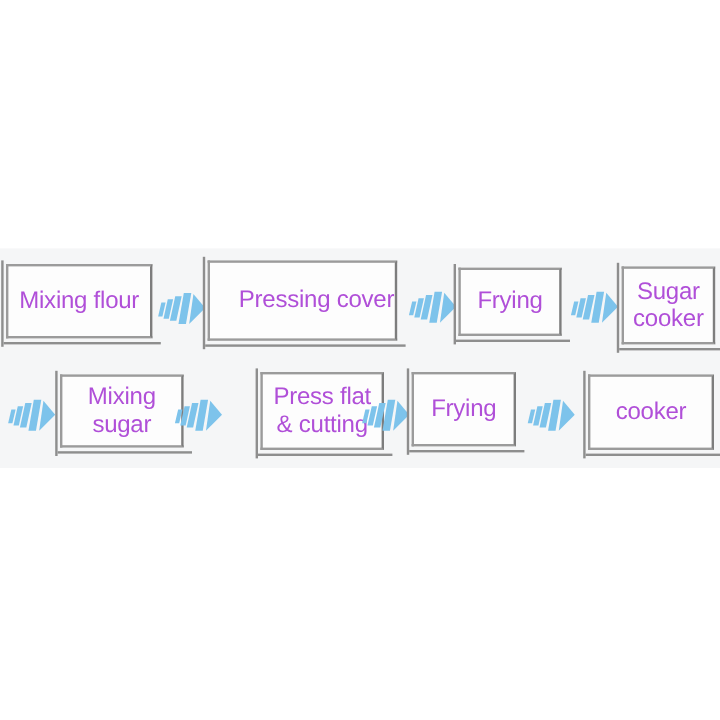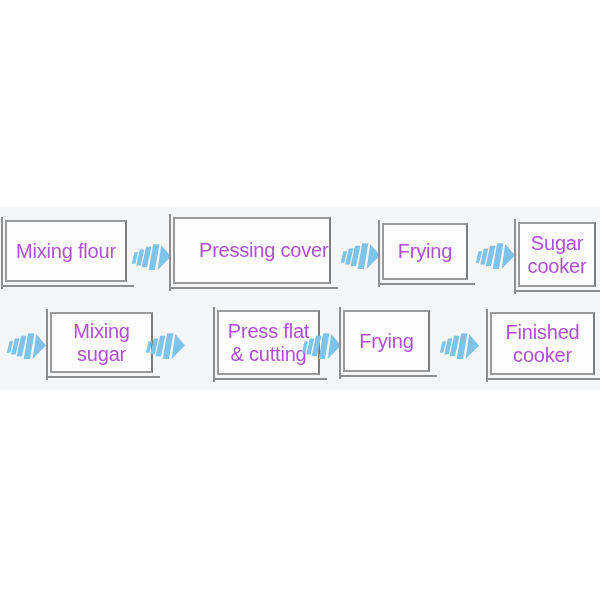--- a/index.html
+++ b/index.html
@@ -160,16 +160,15 @@
 
   <svg class="arrow" id="a7" viewBox="0 0 46 34">
     <polygon points="5,11 9,11 6,24 2,24"></polygon>
     <polygon points="11,8 16,8 12,26 7,26"></polygon>
     <polygon points="18,5 24,5 19,28 13,28"></polygon>
     <polygon points="26,2 33,2 28,31 21,31"></polygon>
     <polygon points="35,3 46,16 31,31"></polygon>
   </svg>
 
   <div class="box" id="b8">
-    <span>Finished</span>
     <span>cooker</span>
   </div>
 </div>
 
 </body></html>

